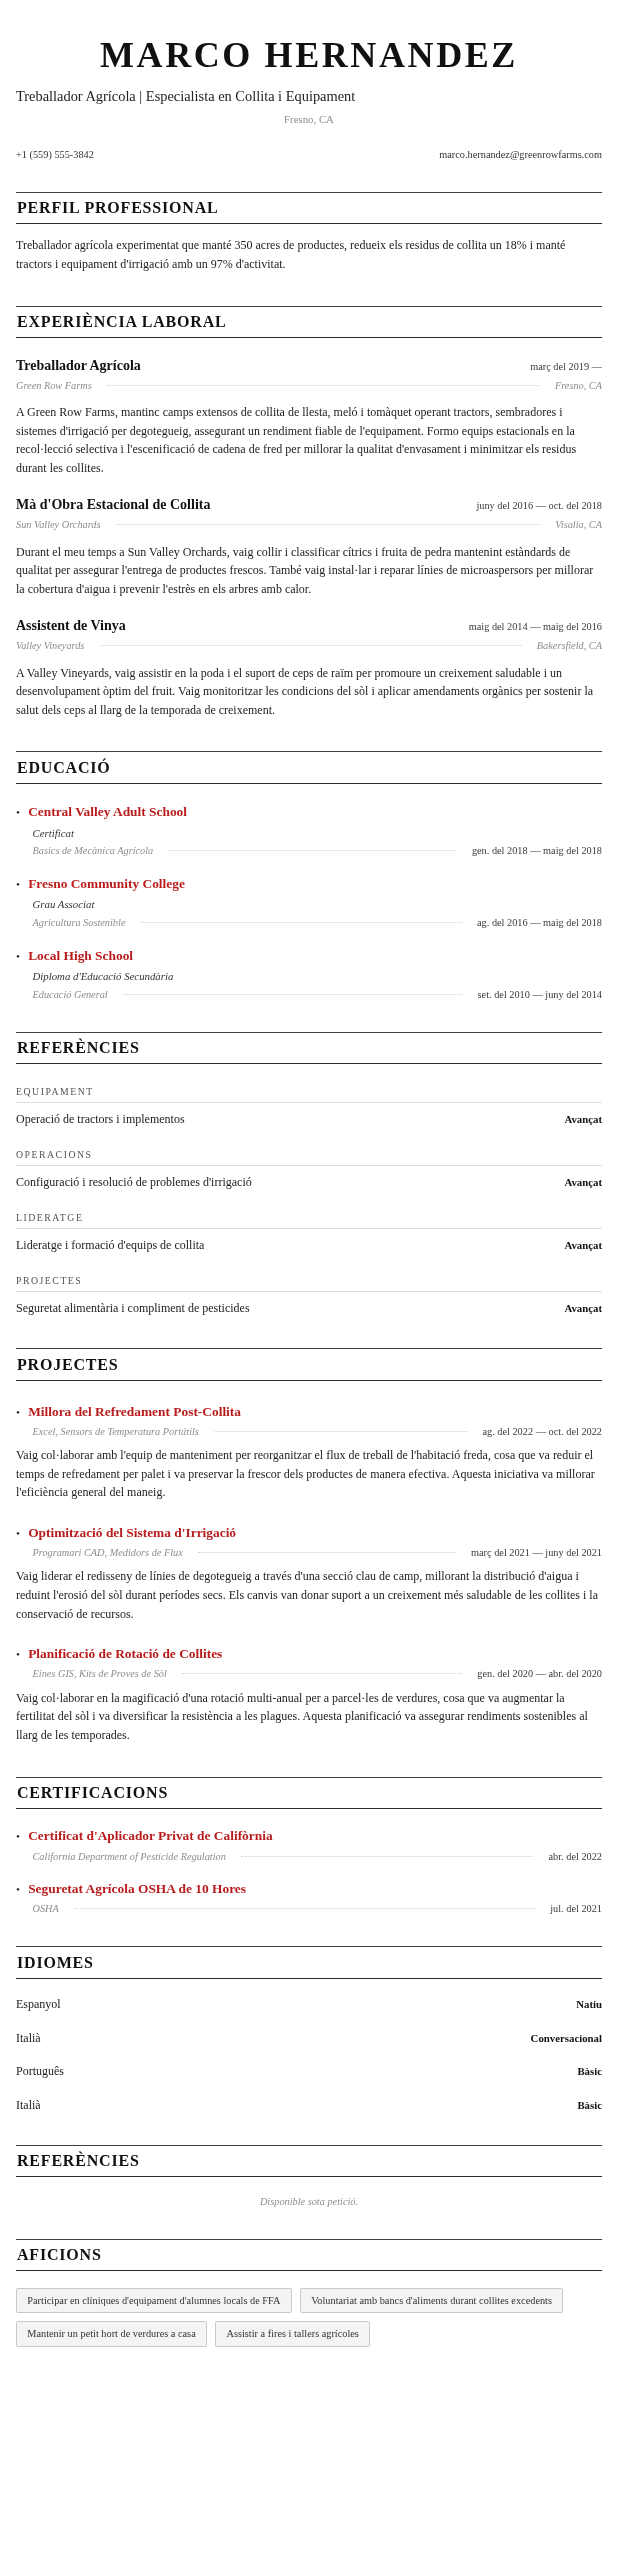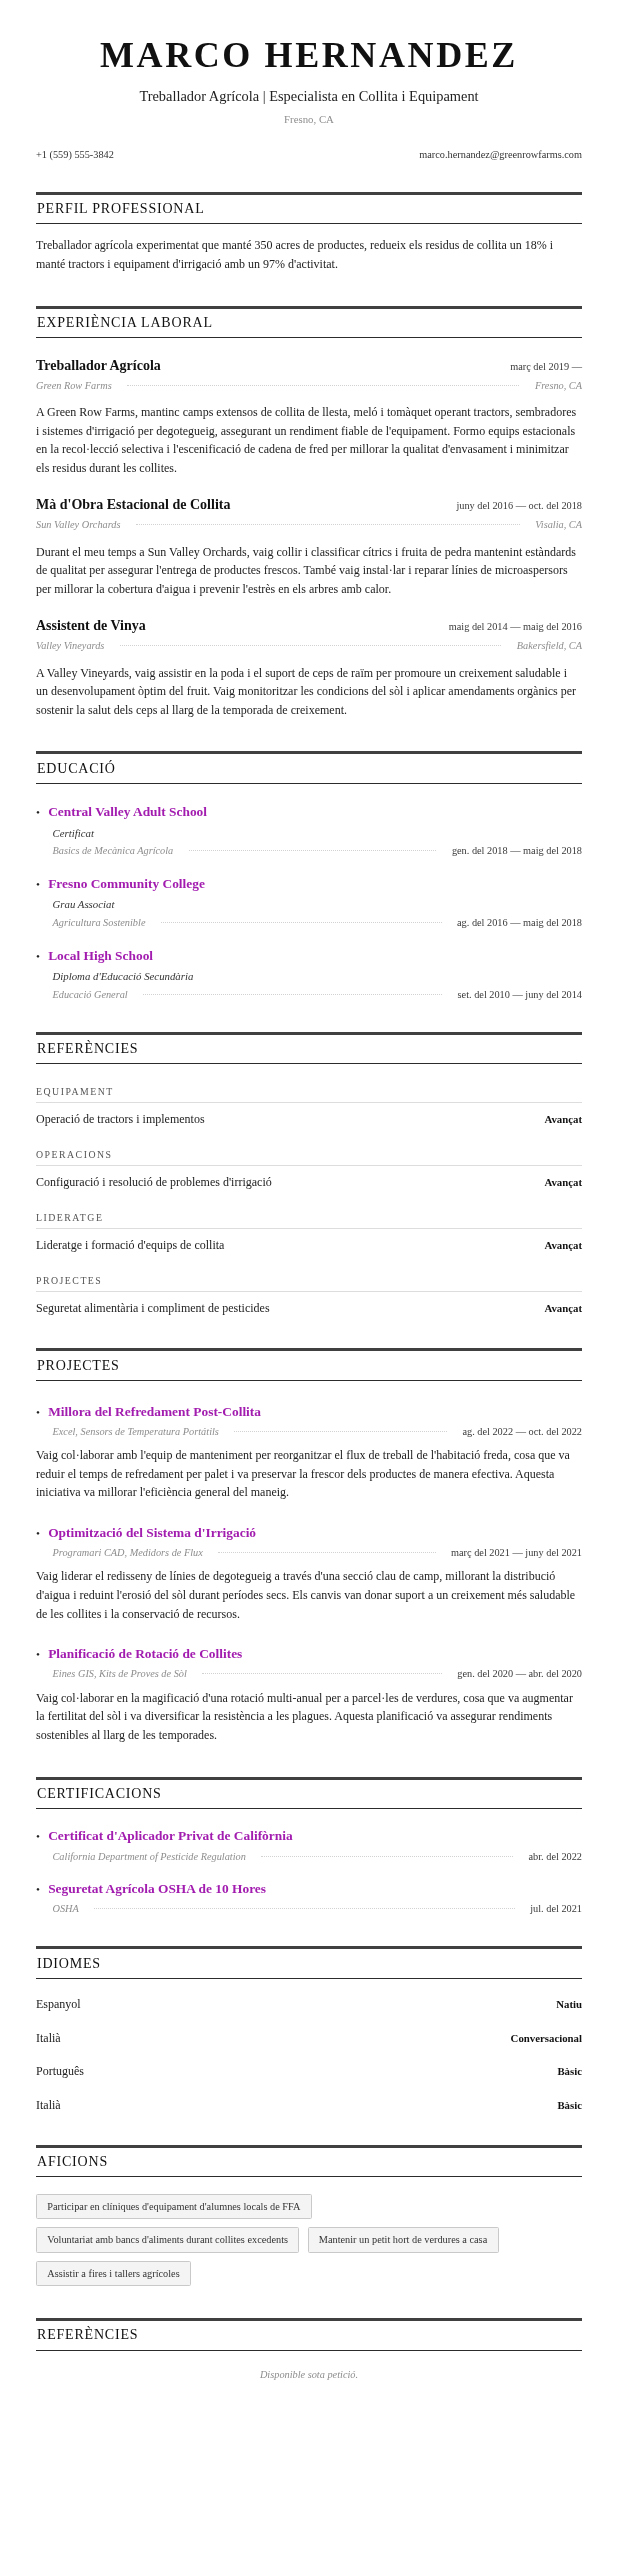--- a/index.html
+++ b/index.html
@@ -3,40 +3,40 @@
 <meta charset="utf-8">
 <style>
   * { margin:0; padding:0; box-sizing:border-box; }
   html, body { background:#ffffff; }
   body {
     width:618px;
     min-height:2596px;
     font-family:"Liberation Serif","DejaVu Serif",serif;
     color:#1b1b1b;
   }
-  .page { padding:34px 36px 31px; }
+  .page { padding:34px 16px 31px; }
 
   
   .name {
     font-size:36px; font-weight:700; letter-spacing:2.6px;
     text-align:center; color:#111;
   }
-  .headline { text-align:center; font-size:14.4px; margin-top:12.4px; color:#222; }
+  .headline { text-align:left; font-size:14.4px; margin-top:12.4px; color:#222; }
   .location { text-align:center; font-size:10.8px; margin-top:7.2px; color:#8d8d8d; }
   .contact-row {
     display:flex; justify-content:space-between;
     margin-top:24px; font-size:10.3px; color:#333;
   }
 
   
   .section { margin-top:32px; }
   .sec-head {
-    font-size:14px; font-weight:400; letter-spacing:0.8px; color:#111;
+    font-size:16px; font-weight:700; letter-spacing:0.8px; color:#111;
     padding:6.2px 1px;
-    border-top:3px solid #404040;
+    border-top:1px solid #404040;
     border-bottom:1px solid #2c2c2c;
   }
   .body-text { font-size:12px; line-height:1.55; margin-top:12.4px; color:#222; }
 
   .row { display:flex; align-items:baseline; justify-content:space-between; }
   .leader {
     flex:1; border-bottom:1px dotted #d2d2d2;
     margin:0 15.5px; align-self:center; min-width:20.6px;
   }
   .italic { font-style:italic; }
@@ -44,21 +44,21 @@
   .dates { font-size:10.3px; color:#3a3a3a; white-space:nowrap; }
 
   
   .job { margin-top:19.6px; }
   .job-title { font-size:14px; font-weight:700; color:#111; }
   .sub-row { margin-top:6.2px; font-size:10.3px; }
 
   
   .bullet-line { display:flex; align-items:baseline; gap:8.2px; }
   .bullet::before { content:"•"; font-size:11.3px; color:#222; }
-  .item-title { font-size:13.4px; font-weight:700; color:#a21caf; }
+  .item-title { font-size:13.4px; font-weight:700; color:#b91c1c; }
   .indent { margin-left:16.5px; }
 
   .edu { margin-top:20.6px; }
   .edu-degree { font-size:10.8px; margin-top:6.2px; color:#333; font-style:italic; }
   .edu .sub-row { margin-top:6.2px; }
 
   
   .skill-group { margin-top:21.6px; }
   .skill-cat {
     font-size:9.8px; letter-spacing:1.5px; color:#555;
@@ -325,28 +325,28 @@
       <span>Português</span>
       <span class="lang-level">Bàsic</span>
     </div>
     <div class="row lang-row">
       <span>Italià</span>
       <span class="lang-level">Bàsic</span>
     </div>
   </section>
 
   <section class="section">
+    <h2 class="sec-head">REFERÈNCIES</h2>
+    <p class="ref-note">Disponible sota petició.</p>
+  </section>
+
+  <section class="section">
     <h2 class="sec-head">AFICIONS</h2>
     <div class="chips">
       <span class="chip">Participar en clíniques d'equipament d'alumnes locals de FFA</span>
       <span class="chip">Voluntariat amb bancs d'aliments durant collites excedents</span>
       <span class="chip">Mantenir un petit hort de verdures a casa</span>
       <span class="chip">Assistir a fires i tallers agrícoles</span>
     </div>
   </section>
 
-  <section class="section">
-    <h2 class="sec-head">REFERÈNCIES</h2>
-    <p class="ref-note">Disponible sota petició.</p>
-  </section>
-
 </div>
 
 
 </body></html>

